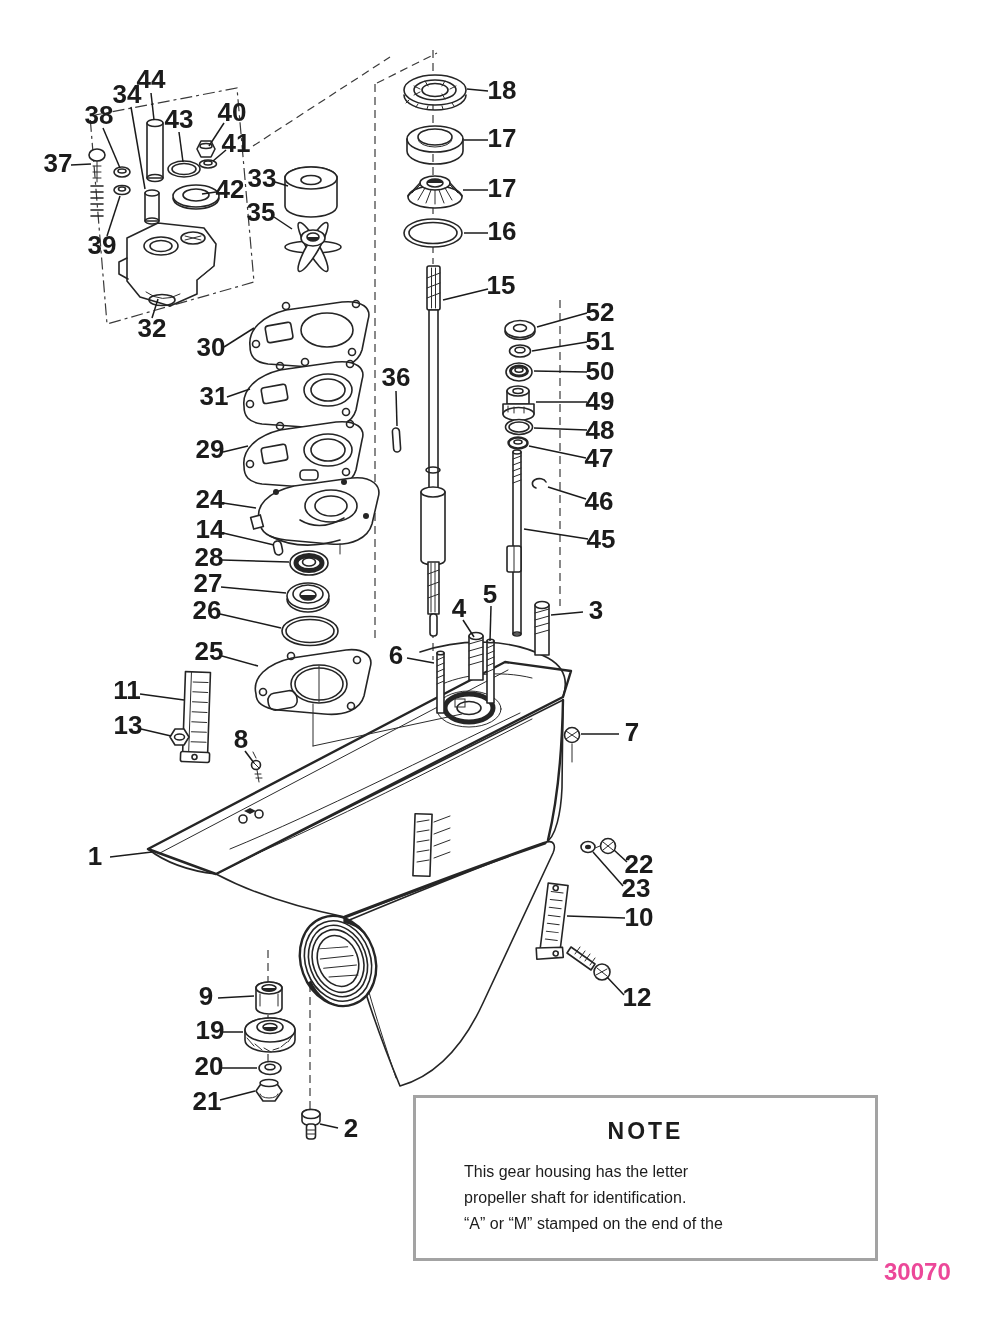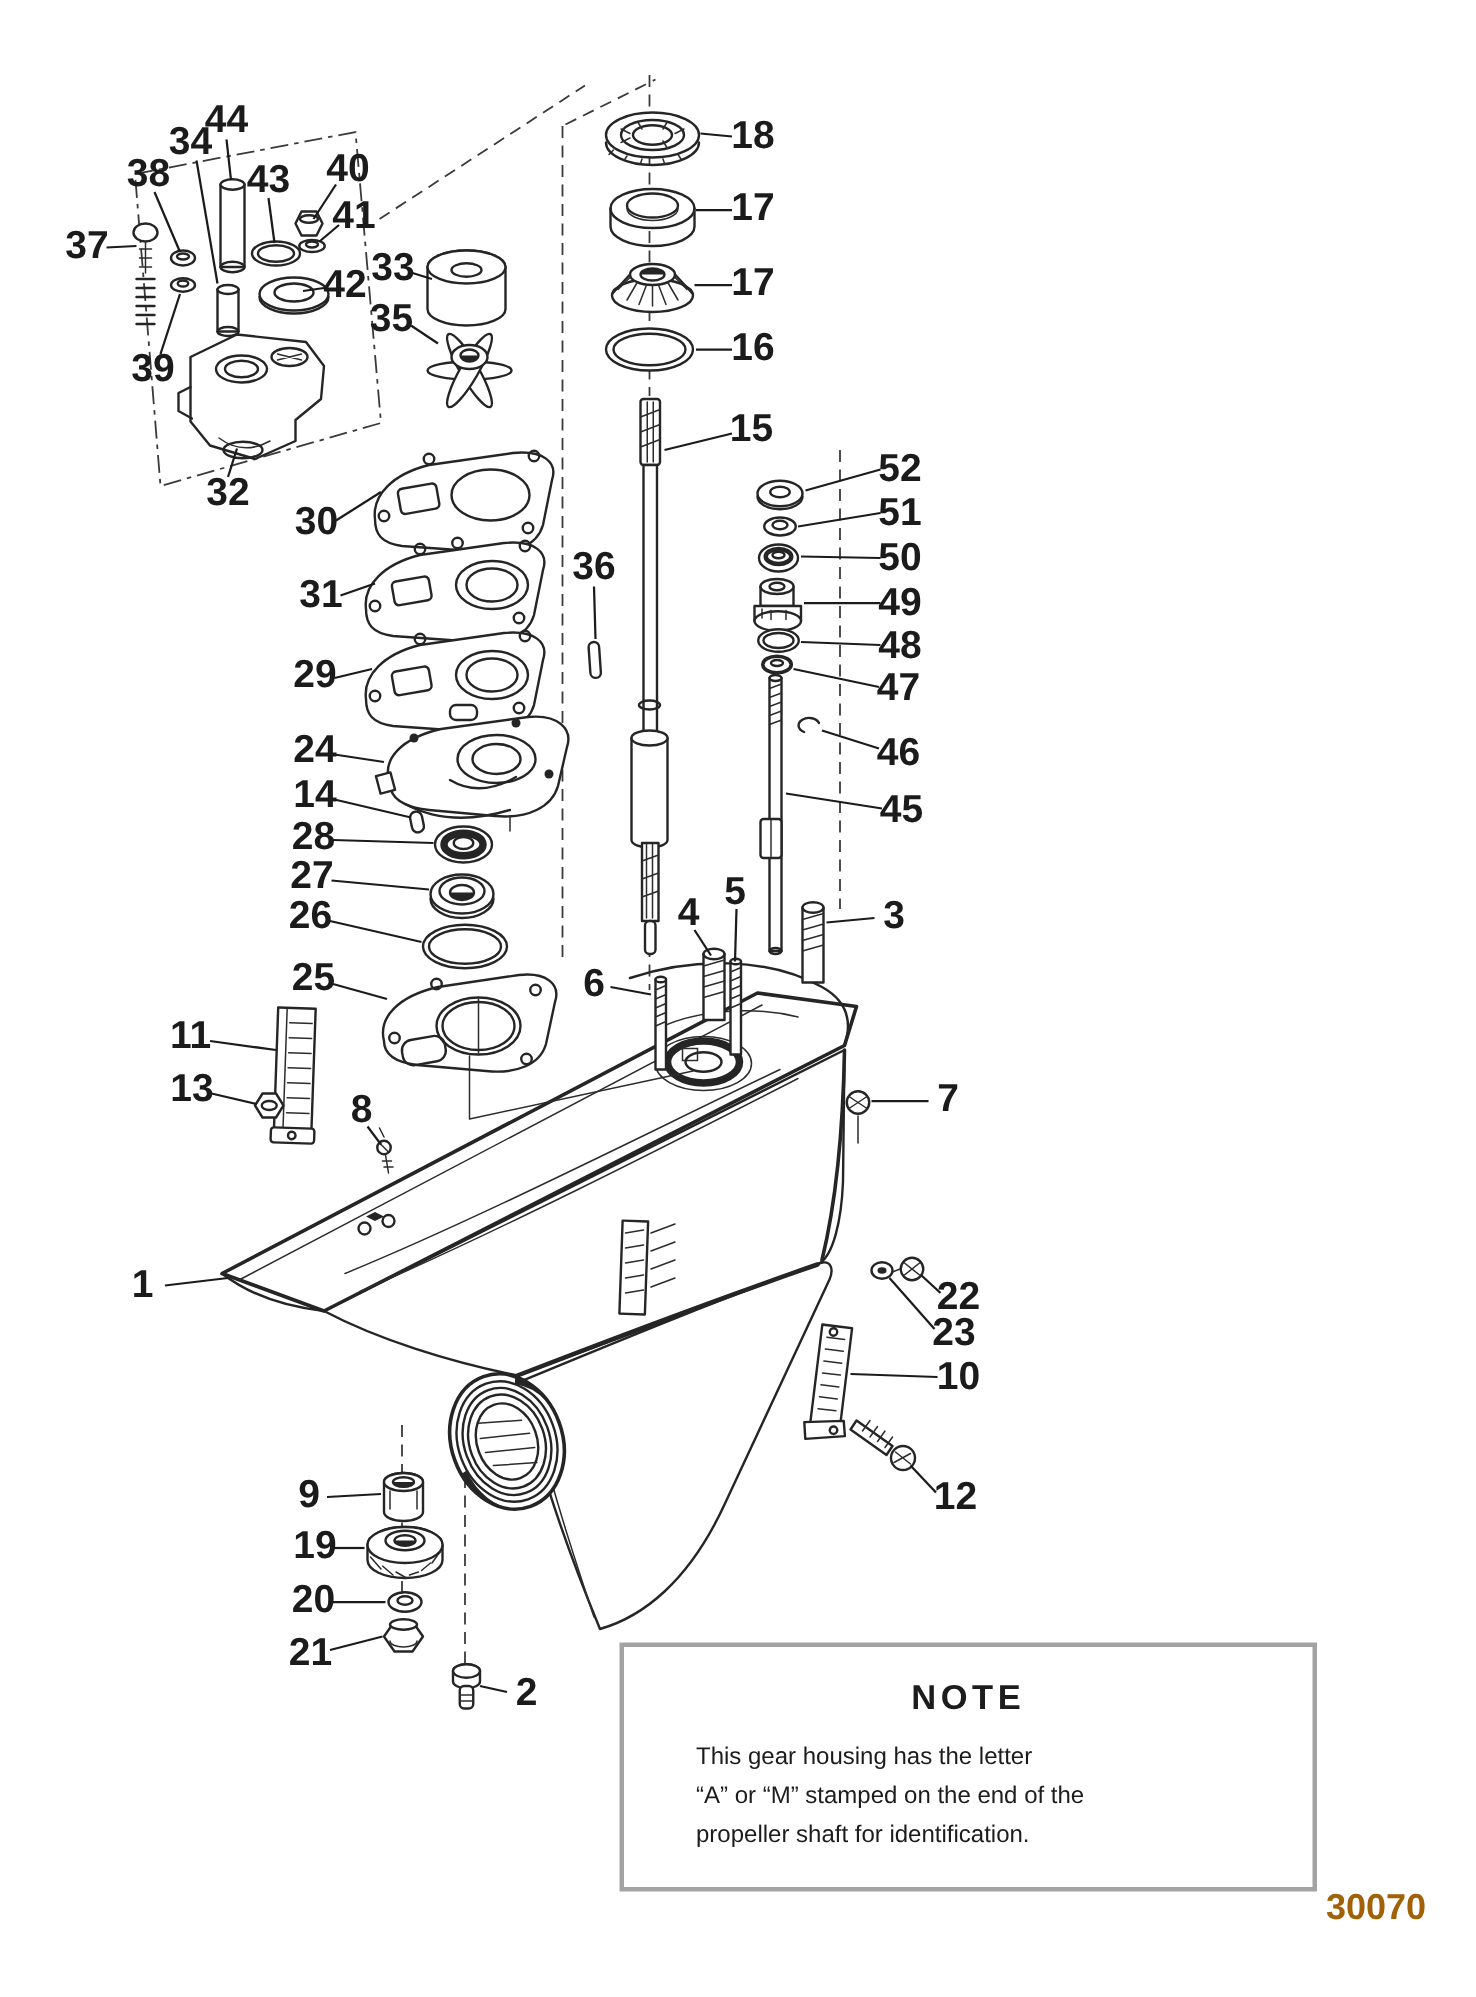--- a/index.html
+++ b/index.html
@@ -16,21 +16,21 @@
   .w2{stroke-width:2.4}
   .w3{stroke-width:3}
   .w5{stroke-width:5}
   .leader{stroke:#1b1b1b;stroke-width:1.5;fill:none}
   text.callout{font-family:"Liberation Sans",sans-serif;font-weight:700;font-size:26px;
                fill:#1b1b1b;text-anchor:middle;dominant-baseline:middle}
   .notebox{position:absolute;left:413px;top:1095px;width:459px;height:160px;
            border:3px solid #a3a3a3;background:#fff}
   .note-title{margin-top:20px;text-align:center;font-size:23px;font-weight:600;letter-spacing:3px}
   .note-body{margin:14px 0 0 48px;font-size:16px;line-height:26px}
-  .fig-num{position:absolute;left:884px;top:1258px;font-size:24px;font-weight:700;color:#a16207}
+  .fig-num{position:absolute;left:884px;top:1258px;font-size:24px;font-weight:700;color:#ec4899}
 </style>
 </head>
 <body>
 
 <div class="canvas">
 
 <svg width="984" height="1331" viewBox="0 0 984 1331">
 
   <g>
     <path class="dd" d="M90,116 L237,88 L254,282 L107,324 Z"></path>
@@ -522,20 +522,20 @@
         <text x="600" y="343" class="callout">51</text>
         <line x1="587" y1="313" x2="537" y2="327" class="leader"></line>
         <text x="600" y="314" class="callout">52</text>
       </g>
 </svg>
 
 <div class="notebox">
   <div class="note-title">NOTE</div>
   <div class="note-body">
     <div>This gear housing has the letter</div>
+    <div>propeller shaft for identification.</div>
     <div>“A” or “M” stamped on the end of the</div>
-    <div>propeller shaft for identification.</div>
   </div>
 </div>
 
 <div class="fig-num">30070</div>
 
 </div>
 
 </body></html>

